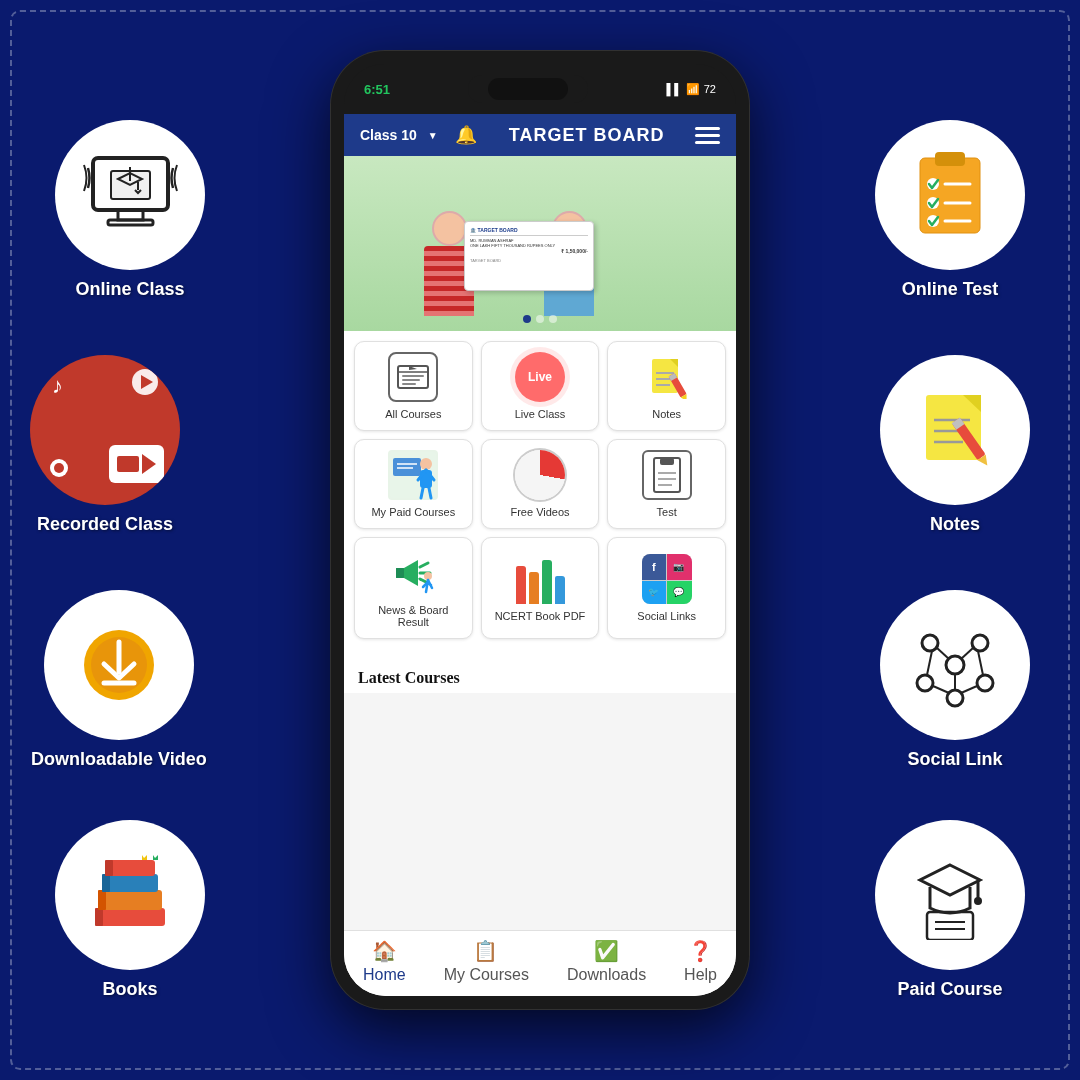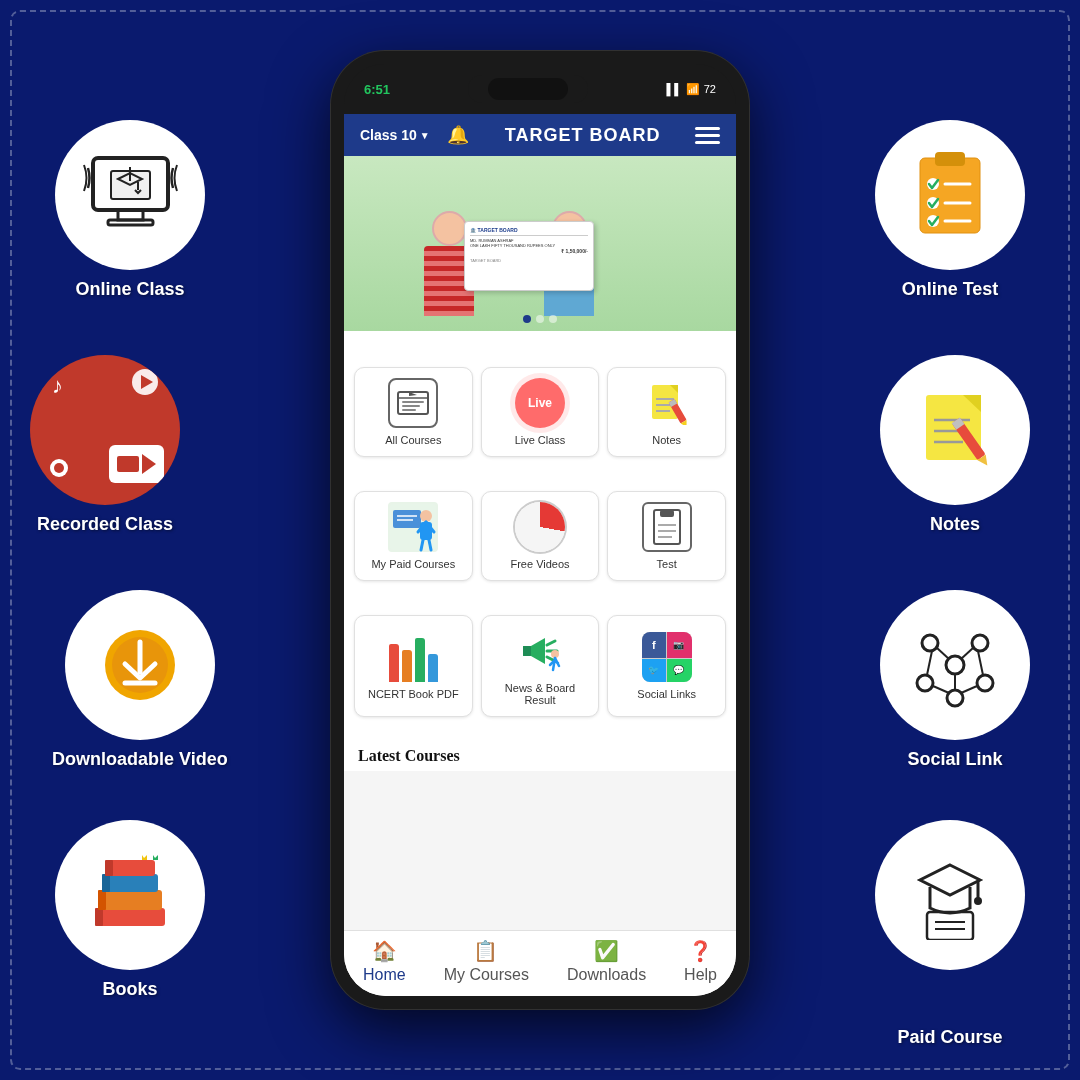--- a/index.html
+++ b/index.html
@@ -152,21 +152,21 @@
       align-items: center;
       gap: 8px;
     }
 
     .class-selector {
       color: white;
       font-size: 14px;
       font-weight: bold;
       display: flex;
       align-items: center;
-      gap: 3px;
+      gap: 11px;
     }
 
     .bell-icon {
       color: white;
       font-size: 18px;
       margin-left: 10px;
     }
 
     .header-title {
       color: white;
@@ -218,21 +218,20 @@
       background: white;
       border: 1px solid #e0e0e0;
       border-radius: 10px;
       display: flex;
       flex-direction: column;
       align-items: center;
       justify-content: center;
       padding: 10px 7px;
       cursor: pointer;
       box-shadow: 0 1px 3px rgba(0,0,0,0.1);
-      margin-top: 26px;
     }
 
     .menu-cell-label {
       font-size: 11px;
       color: #333;
       text-align: center;
       font-weight: 500;
     }
 
     
@@ -316,21 +315,21 @@
     </div>
 
     <div style="position:absolute;bottom:28px;left:20px;width:18px;height:18px;border-radius:50%;background:white;display:flex;align-items:center;justify-content:center;">
       <div style="width:10px;height:10px;border-radius:50%;background:#c0392b;"></div>
     </div>
   </div>
   <div class="circle-label">Recorded
 Class</div>
 </div>
 
-<div class="circle-item downloadable-video" style="top:590px;left:52px;">
+<div class="circle-item downloadable-video" style="top:590px;left:31px;">
   <div class="circle">
     <svg width="90" height="90" viewBox="0 0 90 90">
       <circle cx="45" cy="45" r="35" fill="#f0a500"></circle>
       <circle cx="45" cy="45" r="28" fill="#e8950a"></circle>
 
       <line x1="45" y1="22" x2="45" y2="52" stroke="white" stroke-width="5" stroke-linecap="round"></line>
       <polyline points="30,44 45,58 60,44" fill="none" stroke="white" stroke-width="5" stroke-linecap="round" stroke-linejoin="round"></polyline>
       <line x1="30" y1="63" x2="60" y2="63" stroke="white" stroke-width="5" stroke-linecap="round"></line>
     </svg>
   </div>
@@ -417,21 +416,21 @@
       <line x1="27" y1="33" x2="22" y2="57" stroke="#222" stroke-width="2"></line>
       <line x1="73" y1="33" x2="78" y2="57" stroke="#222" stroke-width="2"></line>
       <line x1="28" y1="68" x2="44" y2="75" stroke="#222" stroke-width="2"></line>
       <line x1="72" y1="68" x2="56" y2="75" stroke="#222" stroke-width="2"></line>
       <line x1="50" y1="56" x2="50" y2="72" stroke="#222" stroke-width="2"></line>
     </svg>
   </div>
   <div class="circle-label">Social Link</div>
 </div>
 
-<div class="circle-item paid-course" style="top:820px;right:55px;gap:48px;">
+<div class="circle-item paid-course" style="top:820px;right:55px;">
   <div class="circle">
     <svg width="90" height="90" viewBox="0 0 90 90">
 
       <polygon points="45,15 75,30 45,45 15,30" fill="none" stroke="#222" stroke-width="3"></polygon>
       <path d="M25,37 L25,58 Q45,68 65,58 L65,37" fill="none" stroke="#222" stroke-width="3"></path>
       <line x1="73" y1="30" x2="73" y2="48" stroke="#222" stroke-width="3"></line>
       <circle cx="73" cy="51" r="4" fill="#222"></circle>
 
       <rect x="22" y="62" width="46" height="28" rx="3" fill="none" stroke="#222" stroke-width="2.5"></rect>
       <line x1="30" y1="72" x2="60" y2="72" stroke="#222" stroke-width="2"></line>
@@ -588,50 +587,50 @@
                 <line x1="6" y1="29" x2="20" y2="29" stroke="#aaa" stroke-width="2"></line>
               </svg>
             </div>
             <span class="menu-cell-label">Test</span>
           </div>
         </div>
 
         <div class="menu-row">
 
           <div class="menu-cell">
-            <div style="width:50px;height:50px;margin-bottom:6px;display:flex;align-items:flex-end;justify-content:center;gap:3px;">
-              <div style="width:10px;height:38px;background:#e74c3c;border-radius:2px 3px 0 0;"></div>
-              <div style="width:10px;height:32px;background:#e67e22;border-radius:2px 3px 0 0;"></div>
-              <div style="width:10px;height:44px;background:#27ae60;border-radius:2px 3px 0 0;"></div>
-              <div style="width:10px;height:28px;background:#3498db;border-radius:2px 3px 0 0;"></div>
-            </div>
-            <span class="menu-cell-label">NCERT Book PDF</span>
-          </div>
-
-          <div class="menu-cell">
             <div style="width:50px;height:50px;margin-bottom:6px;display:flex;align-items:center;justify-content:center;">
               <svg width="46" height="46" viewBox="0 0 46 46">
 
                 <path d="M6,18 L6,28 L14,28 L28,36 L28,10 L14,18 Z" fill="#27ae60"></path>
                 <rect x="6" y="18" width="8" height="10" rx="1" fill="#1e8c55"></rect>
                 <line x1="30" y1="23" x2="40" y2="23" stroke="#27ae60" stroke-width="3" stroke-linecap="round"></line>
                 <line x1="30" y1="17" x2="38" y2="13" stroke="#27ae60" stroke-width="3" stroke-linecap="round"></line>
                 <line x1="30" y1="29" x2="38" y2="33" stroke="#27ae60" stroke-width="3" stroke-linecap="round"></line>
 
                 <circle cx="38" cy="26" r="4" fill="#f4c2a1"></circle>
                 <line x1="38" y1="30" x2="36" y2="42" stroke="#2196f3" stroke-width="2.5" stroke-linecap="round"></line>
                 <line x1="38" y1="30" x2="42" y2="38" stroke="#2196f3" stroke-width="2.5" stroke-linecap="round"></line>
                 <line x1="37" y1="33" x2="33" y2="37" stroke="#2196f3" stroke-width="2.5" stroke-linecap="round"></line>
                 <line x1="37" y1="33" x2="41" y2="35" stroke="#2196f3" stroke-width="2.5" stroke-linecap="round"></line>
               </svg>
             </div>
             <span class="menu-cell-label">News &amp; Board Result</span>
           </div>
 
           <div class="menu-cell">
+            <div style="width:50px;height:50px;margin-bottom:6px;display:flex;align-items:flex-end;justify-content:center;gap:3px;">
+              <div style="width:10px;height:38px;background:#e74c3c;border-radius:2px 3px 0 0;"></div>
+              <div style="width:10px;height:32px;background:#e67e22;border-radius:2px 3px 0 0;"></div>
+              <div style="width:10px;height:44px;background:#27ae60;border-radius:2px 3px 0 0;"></div>
+              <div style="width:10px;height:28px;background:#3498db;border-radius:2px 3px 0 0;"></div>
+            </div>
+            <span class="menu-cell-label">NCERT Book PDF</span>
+          </div>
+
+          <div class="menu-cell">
             <div style="width:50px;height:50px;margin-bottom:6px;border-radius:8px;overflow:hidden;display:grid;grid-template-columns:1fr 1fr;gap:1px;background:#ccc;">
               <div style="background:#3b5998;display:flex;align-items:center;justify-content:center;color:white;font-size:11px;font-weight:bold;">f</div>
               <div style="background:#e1306c;display:flex;align-items:center;justify-content:center;color:white;font-size:9px;">📷</div>
               <div style="background:#1da1f2;display:flex;align-items:center;justify-content:center;color:white;font-size:9px;">🐦</div>
               <div style="background:#25d366;display:flex;align-items:center;justify-content:center;color:white;font-size:9px;">💬</div>
             </div>
             <span class="menu-cell-label">Social Links</span>
           </div>
         </div>
       </div>

